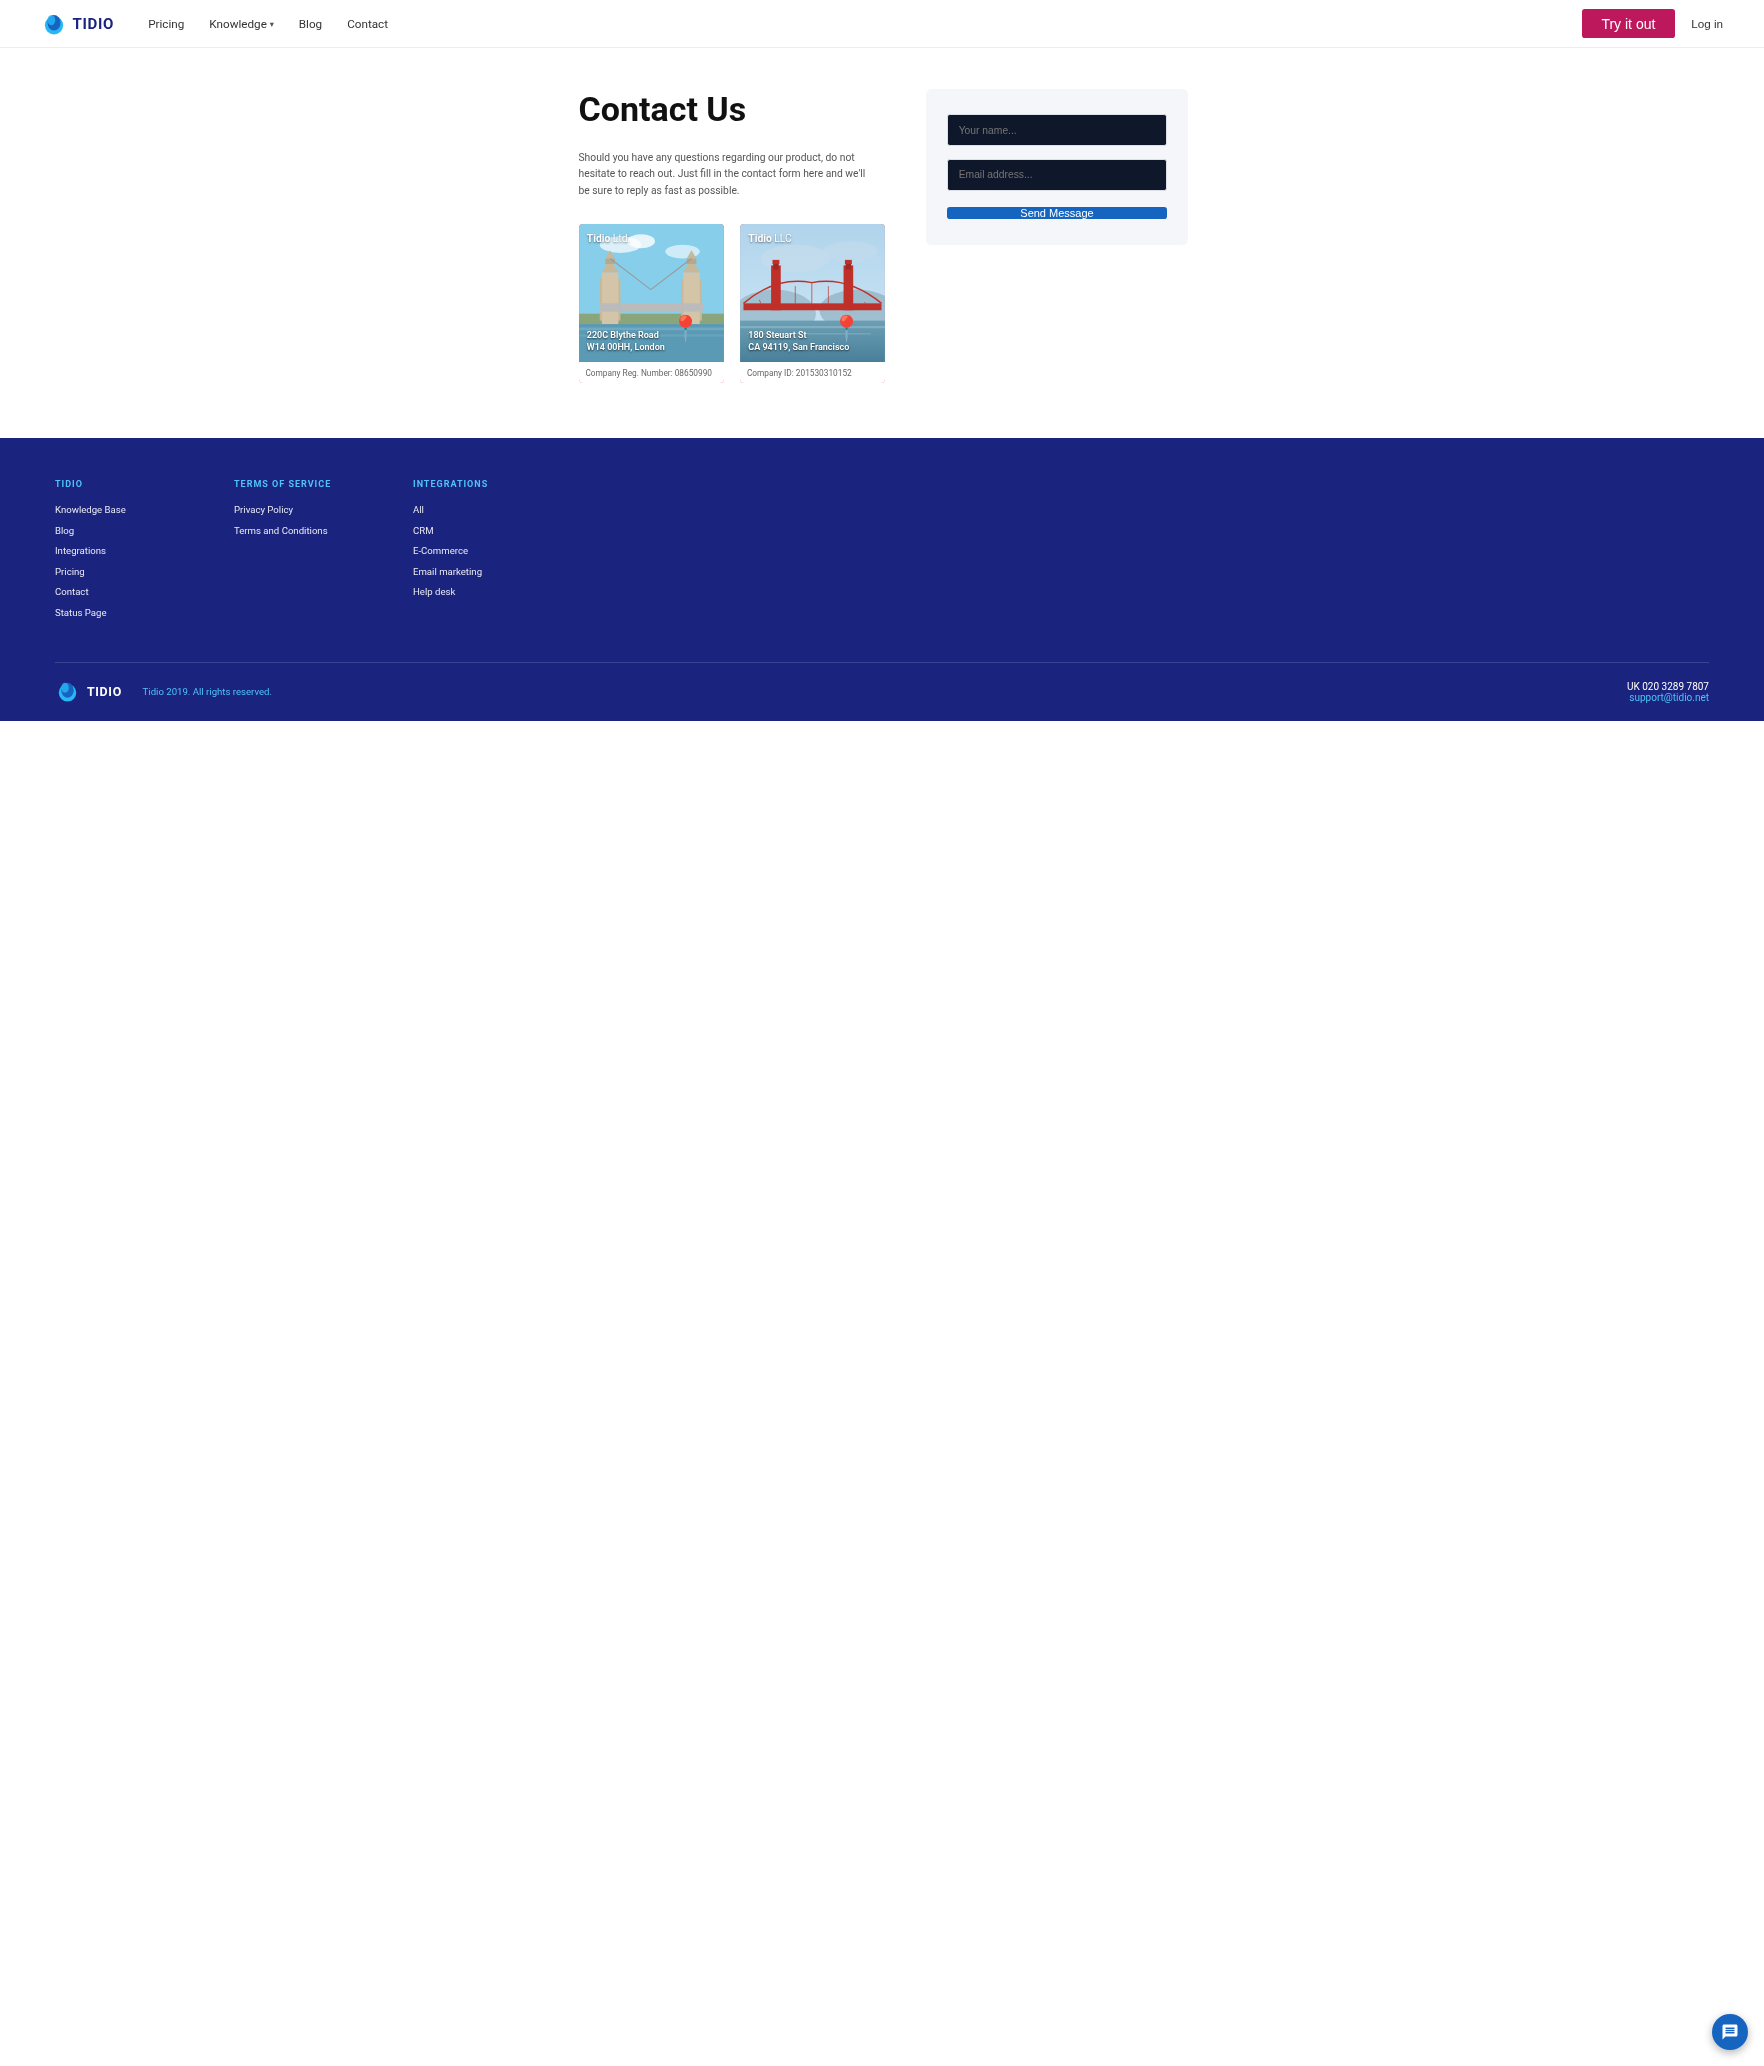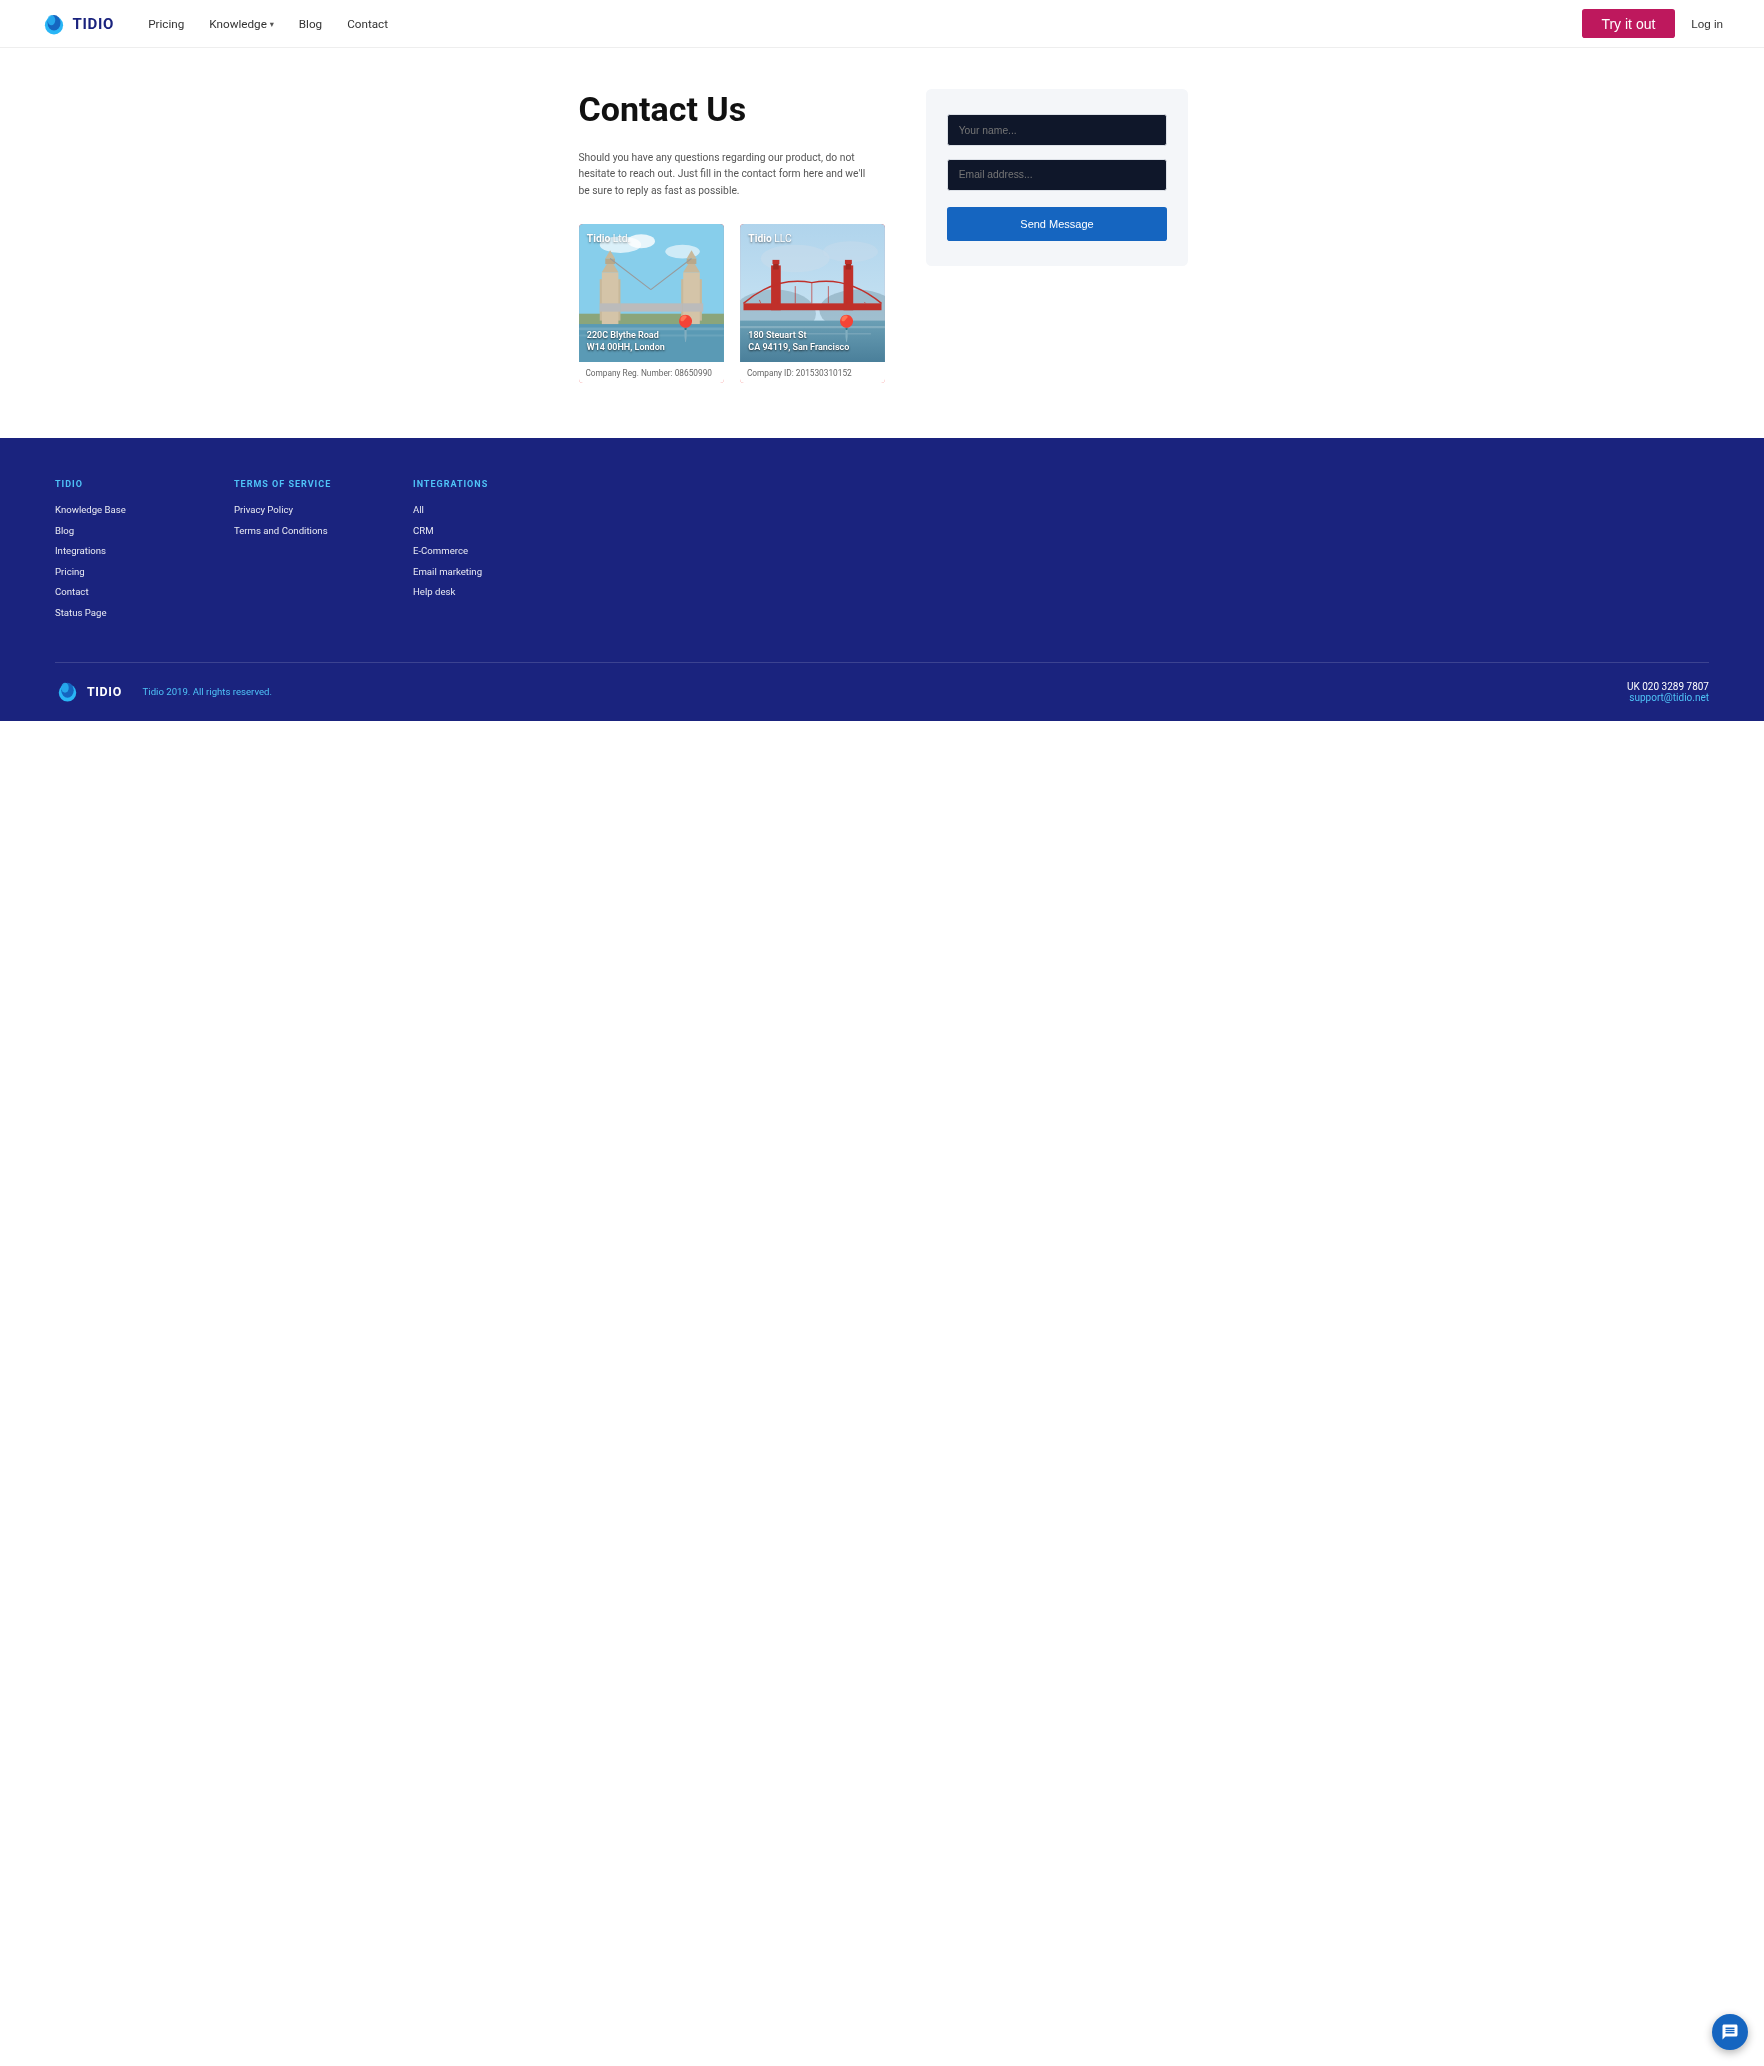--- a/index.html
+++ b/index.html
@@ -184,21 +184,20 @@
       resize: vertical;
       height: 103px;
       font-family: inherit;
     }
     .btn-send {
       width: 100%;
       background: #1565c0;
       color: #fff;
       border: none;
       border-radius: 2.8px;
-      padding: 11px;
       font-size: 11px;
       cursor: pointer;
       margin-top: 4.1px;
       font-weight: 500;
     }
 
     
     .footer {
       background: #1a237e;
       color: #fff;

